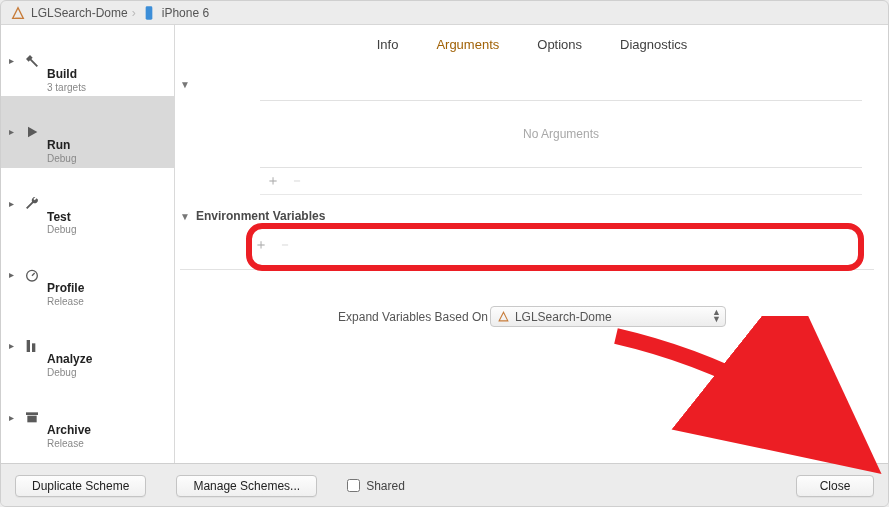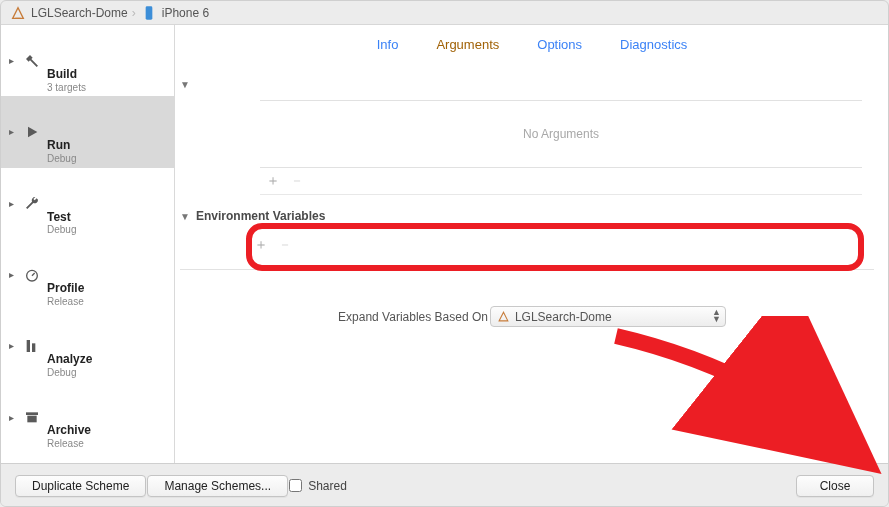--- a/index.html
+++ b/index.html
@@ -19,21 +19,21 @@
 .sb-icon { width: 18px; height: 18px; display: flex; align-items: center; justify-content: center; color: #555; }
 .sb-icon svg { width: 16px; height: 16px; }
 .sb-txt { display: flex; flex-direction: column; line-height: 1.15; }
 .sb-title { font-weight: 600; color: #222; margin-top: 40px; }
 .sb-sub { font-size: 10px; color: #888; }
 
 .content { flex: 1; background: #fff; border-left: 1px solid #fff; padding-bottom: 10px; display: flex; flex-direction: column; }
 
 
 .tabs { height: 40px; display: flex; align-items: center; justify-content: center; gap: 38px; border-bottom: 1px solid #fff; font-size: 13px; }
-.tab { color: #3b82f6; cursor: pointer; }
+.tab { color: #404040; cursor: pointer; }
 .tab.sel { color: #a16207; }
 
 
 .section { margin: 14px 16px 0 4px; }
 .sec-head { display: flex; align-items: center; gap: 6px; font-weight: 600; color: #4a4a4a; font-size: 12px; }
 .sec-disc { color: #777; font-size: 10px; width: 10px; text-align: center; }
 
 .arg-box { margin: 10px 10px 0 80px; border-top: 1px solid #e1e1e1; }
 .no-args { text-align: center; color: #a8a8a8; padding: 26px 0; font-size: 12px; border-bottom: 1px solid #e1e1e1; }
 .pm-row { display: flex; gap: 2px; padding: 4px 2px; border-bottom: 1px solid #e8e8e8; }
@@ -57,21 +57,21 @@
 
 .divider { margin: 6px 14px 0 4px; border-top: 1px solid #e2e2e2; }
 
 
 .expand { margin-top: 36px; display: flex; align-items: center; justify-content: center; gap: 2px; font-size: 12px; color: #555; }
 .popup { width: 236px; height: 21px; background: linear-gradient(#fdfdfd,#ededed); border: 1px solid #c9c9c9; border-radius: 4px; display: flex; align-items: center; padding: 0 20px 0 6px; position: relative; font-size: 12px; gap: 5px; }
 .popup svg { width: 13px; height: 13px; }
 .popup .upd { position: absolute; right: 4px; top: 2px; font-size: 9px; color: #666; line-height: 7px; }
 
 
-.footer { height: 44px; border-top: 1px solid #cfcfcf; background: #ececec; display: flex; align-items: center; padding: 8px 14px; gap: 1px; }
+.footer { height: 44px; border-top: 1px solid #cfcfcf; background: #ececec; display: flex; align-items: center; padding: 8px 14px; gap: 30px; }
 .mac-btn { height: 22px; padding: 0 16px; background: linear-gradient(#fdfdfd,#f0f0f0); border: 1px solid #c4c4c4; border-radius: 4px; font-size: 12px; color: #222; display: flex; align-items: center; justify-content: center; cursor: pointer; box-shadow: 0 1px 0 rgba(0,0,0,.04); }
 .shared-wrap { display: flex; align-items: center; gap: 6px; font-size: 12px; color: #444; }
 .flex { flex: 1; }
 
 
 .arrow-wrap { position: absolute; right: -8px; bottom: 30px; width: 320px; height: 160px; pointer-events: none; }
 .arrow-wrap svg { width: 100%; height: 100%; }
 </style>
 </head>
 <body>

